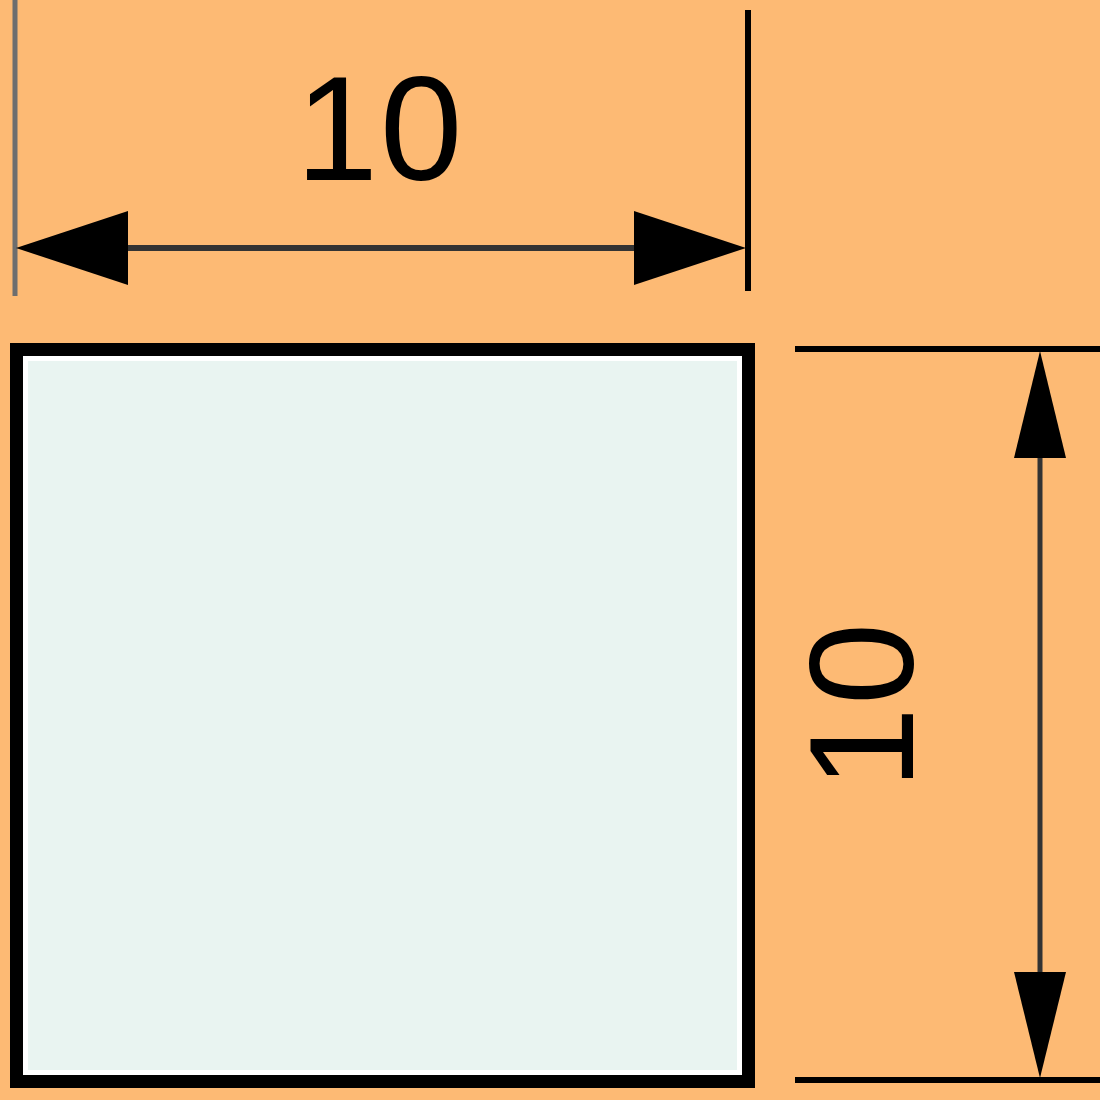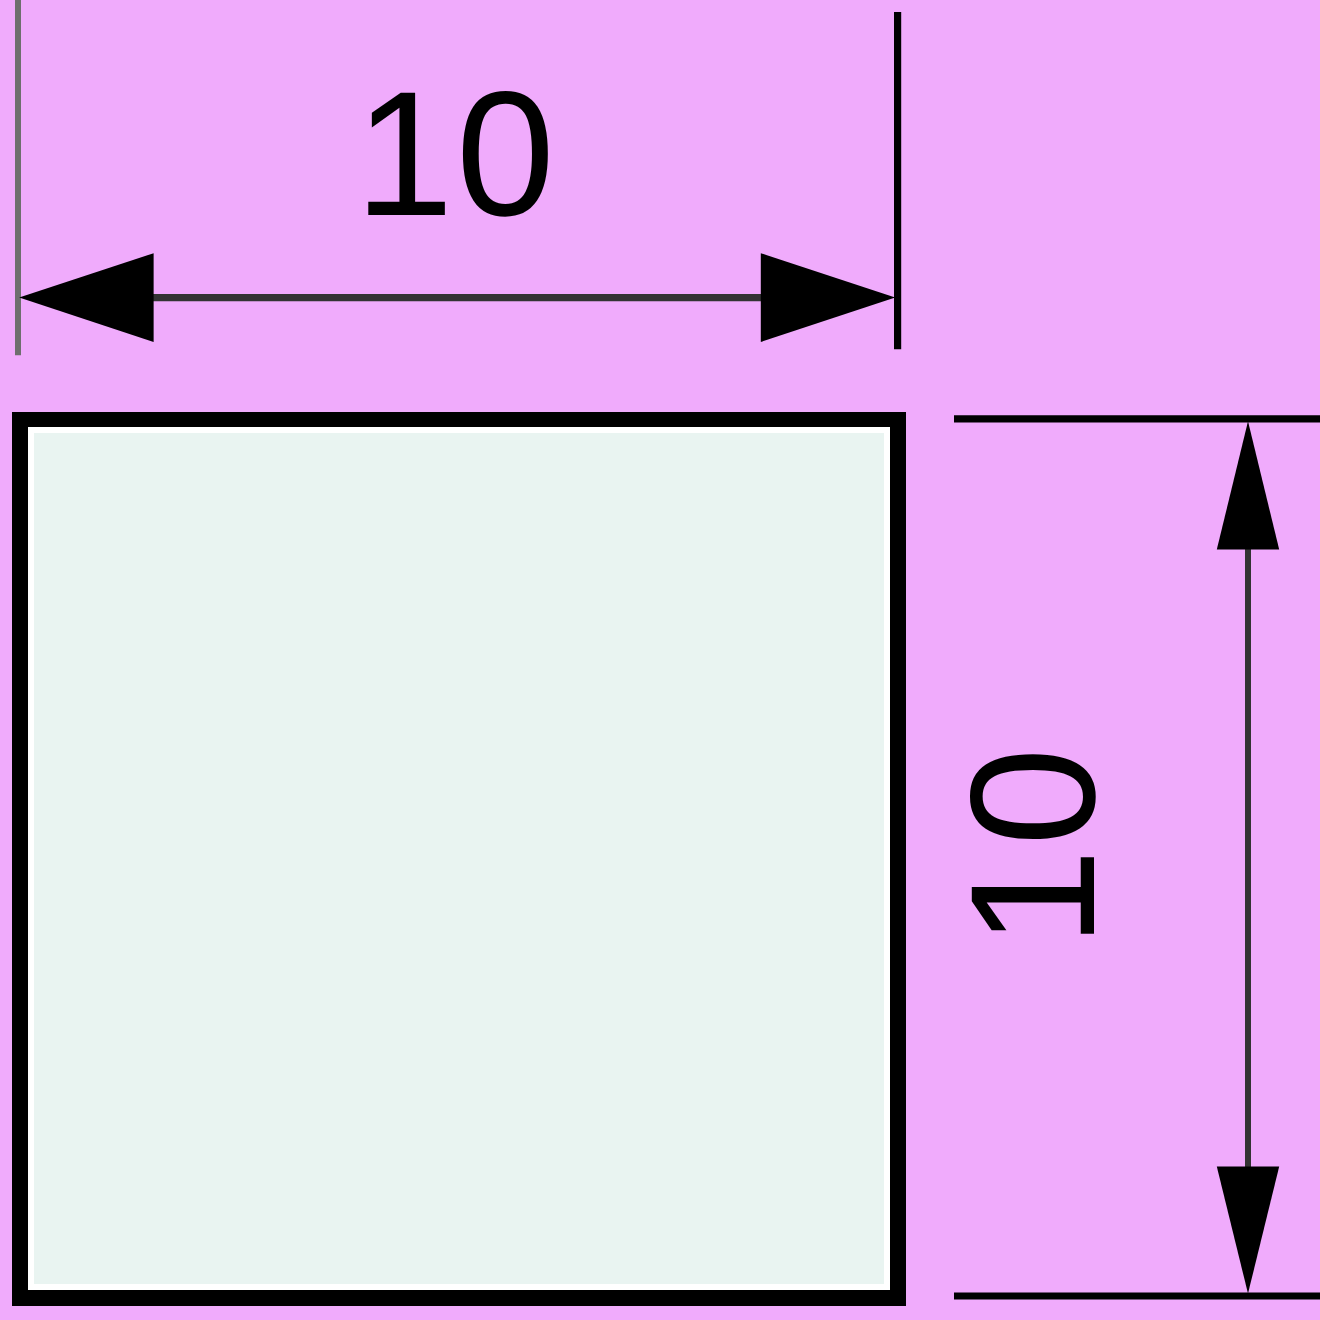--- a/index.html
+++ b/index.html
@@ -8,21 +8,21 @@
     padding: 0;
     background: #ffffff;
   }
   body {
     font-family: "Liberation Sans", sans-serif;
   }
   #drawing-canvas {
     position: relative;
     width: 1100px;
     height: 1100px;
-    background: #f0abfc;
+    background: #fdba74;
     overflow: hidden;
   }
   #drawing-svg {
     position: absolute;
     left: 0;
     top: 0;
     width: 1100px;
     height: 1100px;
     display: block;
   }

